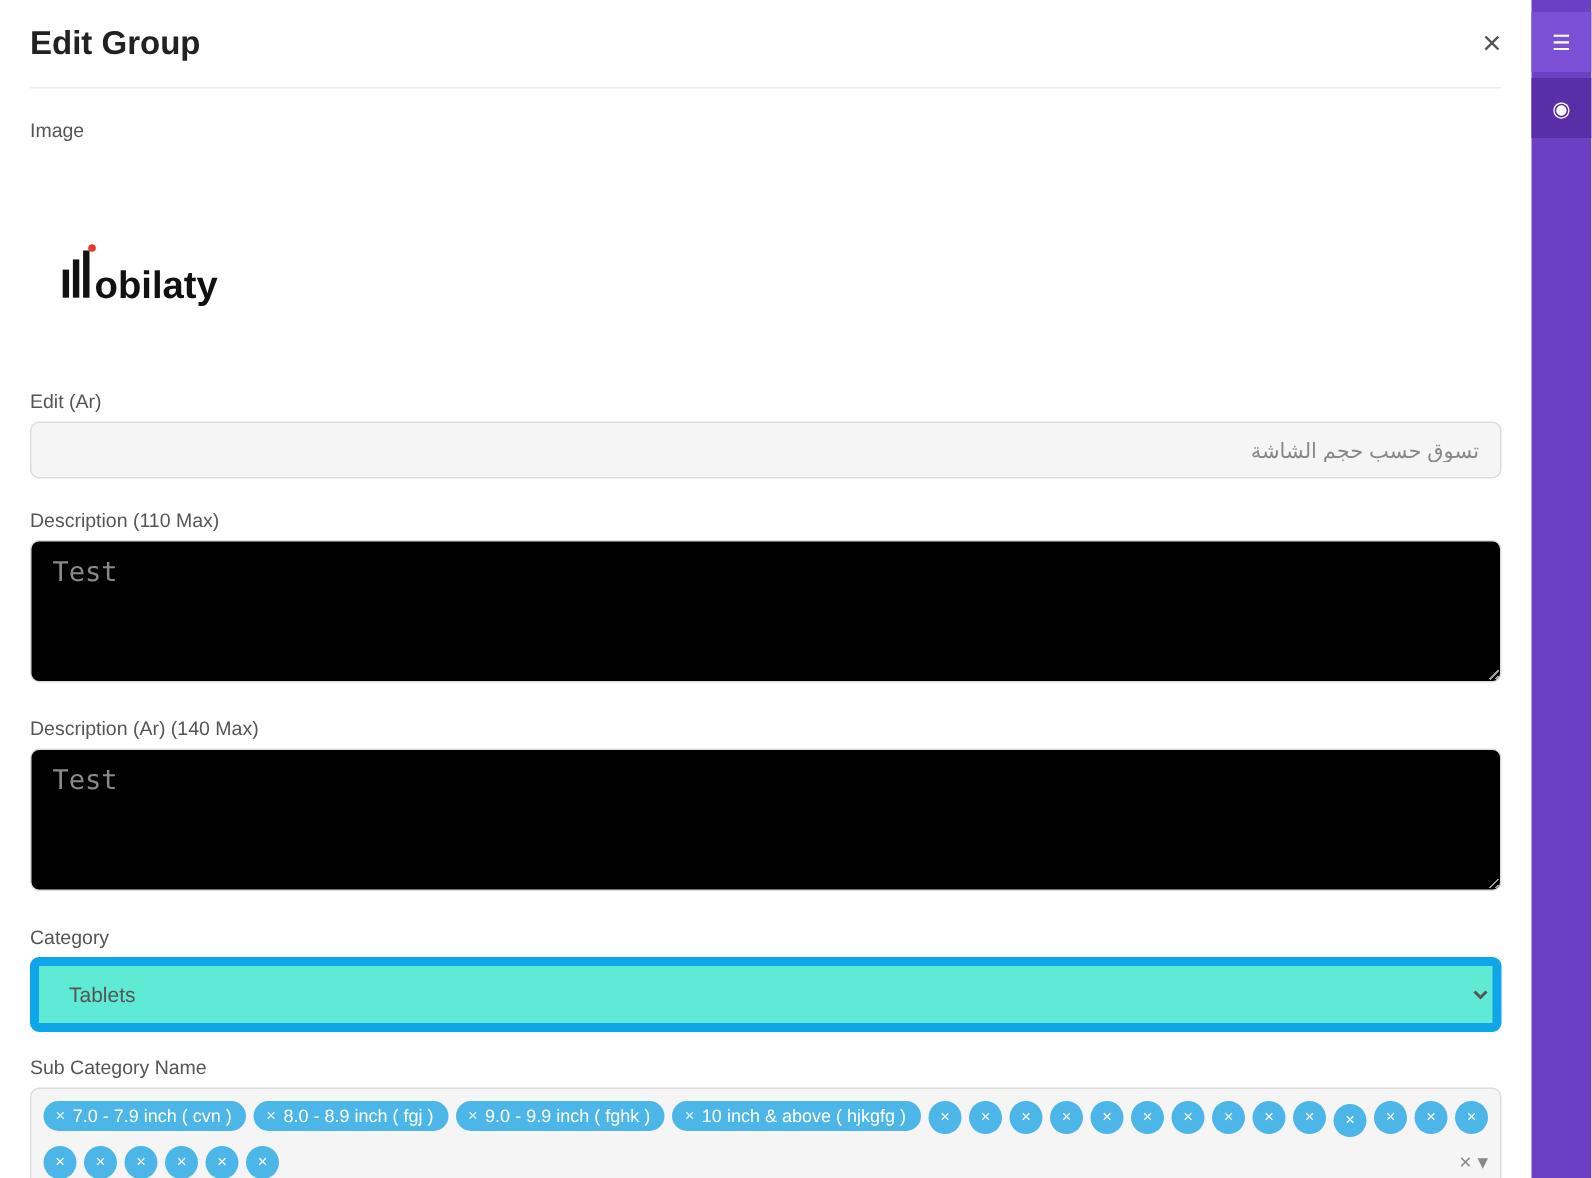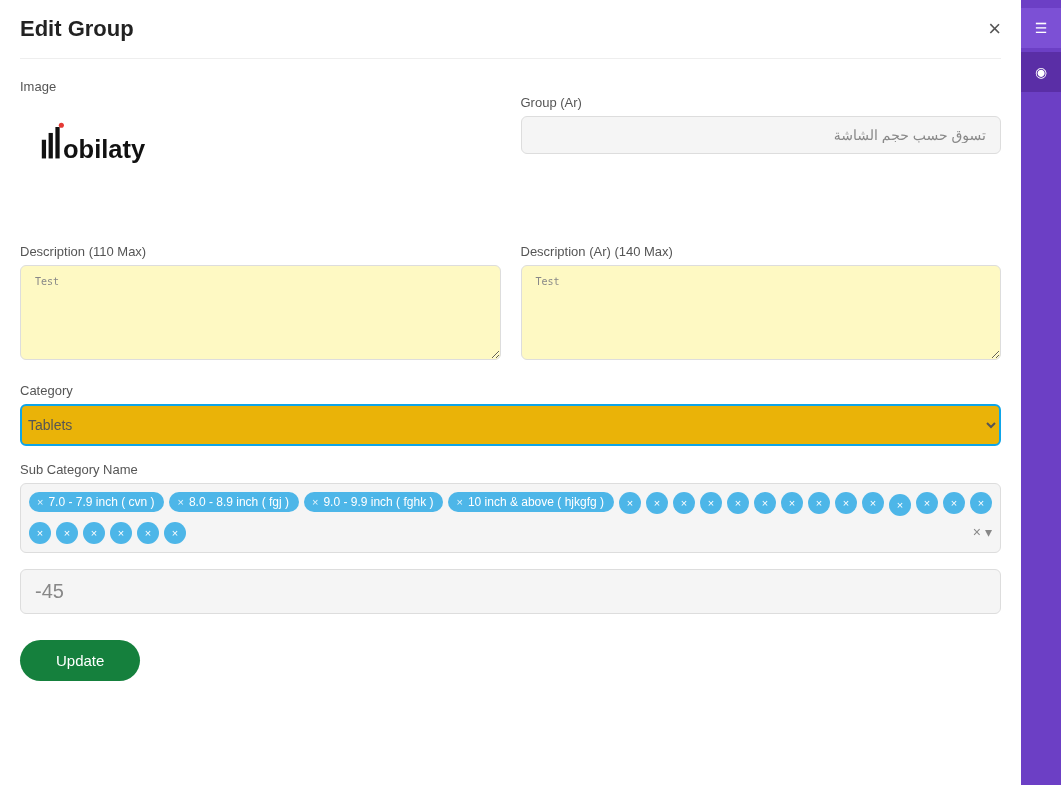--- a/index.html
+++ b/index.html
@@ -71,37 +71,38 @@
       border: none;
       font-size: 22px;
       cursor: pointer;
       color: #555;
       line-height: 1;
     }
     .form-row {
       display: flex;
       gap: 20px;
       margin-bottom: 20px;
+      flex-direction: column;
     }
     .form-col-left {
       flex: 1;
     }
     .form-col-right {
       flex: 1;
     }
     .field-label {
       font-size: 13px;
       color: #555;
       margin-bottom: 6px;
     }
     .image-box {
       width: 200px;
       height: 120px;
       display: flex;
-      align-items: flex-start;
+      align-items: flex-end;
       justify-content: center;
       margin-top: 10px;
     }
     .logo-svg {
       width: 170px;
       height: 80px;
     }
     .form-input {
       width: 100%;
       padding: 10px 14px;
@@ -114,36 +115,36 @@
     }
     .form-input-rtl {
       direction: rtl;
       text-align: right;
     }
     .form-textarea {
       width: 100%;
       padding: 10px 14px;
       border: 1px solid #ddd;
       border-radius: 6px;
-      background: #fef9c3;
-      font-size: 10px;
+      background: #000000;
+      font-size: 18px;
       color: #888;
       min-height: 95px;
       resize: vertical;
       outline: none;
     }
     .full-row {
       margin-bottom: 16px;
     }
     .form-select {
       width: 100%;
-      padding: 10px 2px;
-      border: 2px solid #0ea5e9;
-      border-radius: 6px;
-      background: #eab308;
+      padding: 10px 16px;
+      border: 6px solid #0ea5e9;
+      border-radius: 6px;
+      background: #5eead4;
       font-size: 14px;
       color: #555;
       outline: none;
       appearance: auto;
     }
     .tags-container {
       border: 1px solid #ddd;
       border-radius: 6px;
       background: #f5f5f5;
       padding: 8px;
@@ -243,21 +244,21 @@
             <circle cx="31" cy="13" r="3" fill="#e53935"></circle>
 
             <text x="33" y="52" font-family="Arial, sans-serif" font-size="30" font-weight="700" fill="#111">obilaty</text>
           </svg>
         </div>
       </div>
       <div class="form-col-right">
 
         <div style="height:16px;"></div>
 
-        <div class="field-label">Group (Ar)</div>
+        <div class="field-label">Edit (Ar)</div>
         <input type="text" class="form-input form-input-rtl" value="تسوق حسب حجم الشاشة" style="">
       </div>
     </div>
 
     
     <div class="form-row">
       <div class="form-col-left">
         <div class="field-label">Description (110 Max)</div>
         <textarea class="form-textarea" style="">Test</textarea>
       </div>

